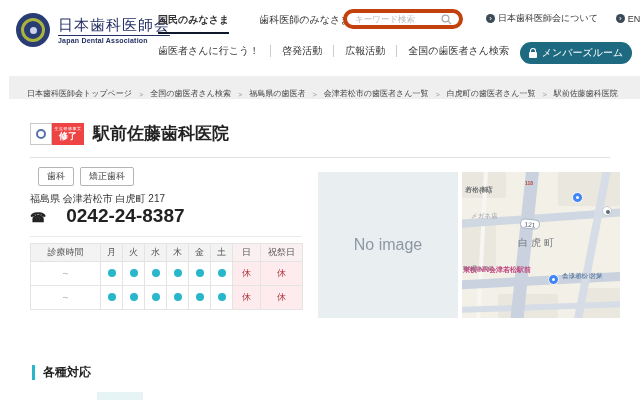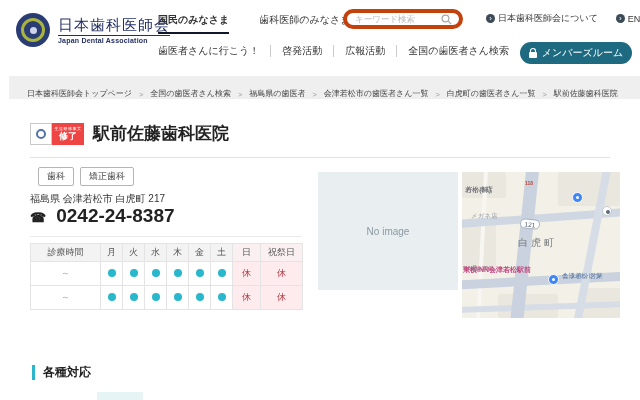--- a/index.html
+++ b/index.html
@@ -50,36 +50,36 @@
   .badge-right { width:32px; height:22px; background:#ef4444; color:#fff; display:flex; flex-direction:column; align-items:center; justify-content:center; line-height:1; }
   .badge-right .b1 { font-size:4px; letter-spacing:0.5px; }
   .badge-right .b2 { font-size:9px; font-weight:bold; margin-top:1px; }
   .clinic-name { font-size:17px; font-weight:bold; color:#222; }
   .rule { position:absolute; top:157px; left:30px; width:580px; border-top:1px solid #e1e1e1; }
 
   
   .tags { position:absolute; left:30px; top:167px; display:flex; gap:6px;padding-left:8px; }
   .tag { border:1px solid #b5b5b5; border-radius:2px; font-size:9px; color:#444; padding:2px 8px; background:#fff; }
   .address { position:absolute; left:30px; top:192px; font-size:10px; color:#333; }
-  .phone { position:absolute; left:30px; top:205px; display:flex; align-items:center; gap:10px; font-size:19px; font-weight:bold; color:#222; }
+  .phone { position:absolute; left:30px; top:205px; display:flex; align-items:center; gap:20px; font-size:19px; font-weight:bold; color:#222; }
   .ph-icon::before { content:"\260E"; font-size:13px; color:#222; }
   .left-divider { position:absolute; left:30px; top:236px; width:272px; border-top:1px solid #ebebeb; }
 
   .schedule { position:absolute; left:30px; top:243px; border-collapse:collapse; table-layout:fixed; background:#fff; }
   .schedule th, .schedule td { border:1px solid #e4e4e4; text-align:center; padding:0; }
   .schedule th { height:18px; background:#f3f3f3; font-weight:normal; font-size:9px; color:#555; }
   .schedule th.pink { background:#faf0f2; }
   .schedule td { height:24px; font-size:9px; }
   td.time { color:#999; }
   td.closed { background:#fdebee; color:#b0363f; }
   .dot { width:8px; height:8px; border-radius:50%; background:#29b7cb; display:inline-block; }
   .c-time { width:70px; } .c-day { width:22px; } .c-sun { width:28px; } .c-hol { width:42px; }
 
   
-  .noimage { position:absolute; left:318px; top:172px; width:140px; height:118px; background:#e9eef1; display:flex; align-items:center; justify-content:center; color:#8c99a3; font-size:10px; }
+  .noimage { position:absolute; left:318px; top:172px; width:140px; height:146px; background:#e9eef1; display:flex; align-items:center; justify-content:center; color:#8c99a3; font-size:16px; }
   .map { position:absolute; left:462px; top:172px; width:158px; height:146px; background:#f3f0e8; overflow:hidden; cursor:grab; }
   .map * { position:absolute; }
   .blk { background:#eae7de; border-radius:2px; }
   .road { border-radius:1px; }
   .map-lbl { font-size:7px; color:#5f6368; line-height:1.25; white-space:nowrap; }
   .map-sub { font-size:6.5px; color:#9aa0a6; white-space:nowrap; }
   .poi-blue { width:11px; height:11px; border-radius:50%; background:#4285f4; border:1.5px solid #fff; }
   .poi-blue::after { content:""; position:absolute; left:3px; top:3px; width:3px; height:3px; border-radius:50%; background:#fff; }
   .poi-white { width:10px; height:10px; border-radius:50%; background:#fff; border:1px solid #c3c9d0; }
   .poi-white::after { content:""; position:absolute; left:2.5px; top:2.5px; width:4px; height:4px; border-radius:50%; background:#5d6a78; }

